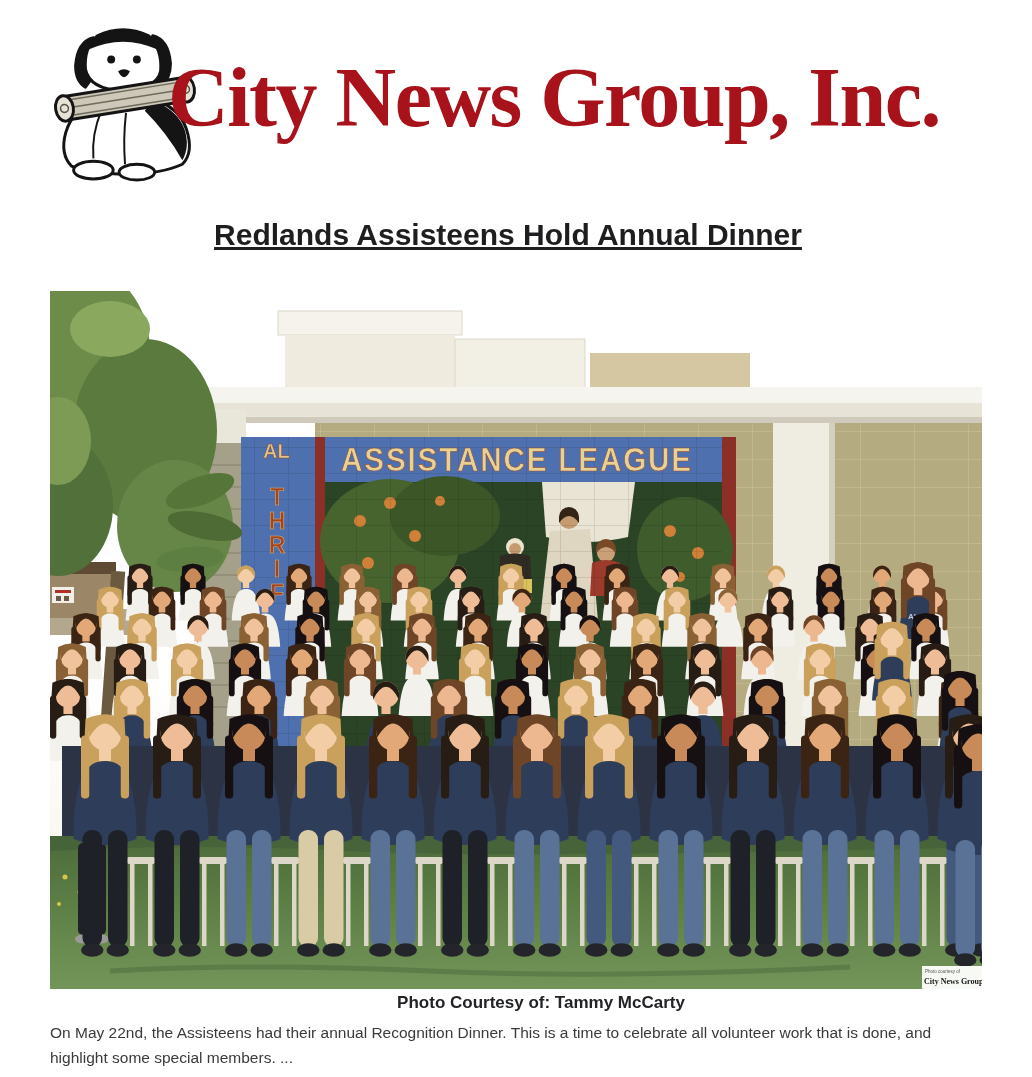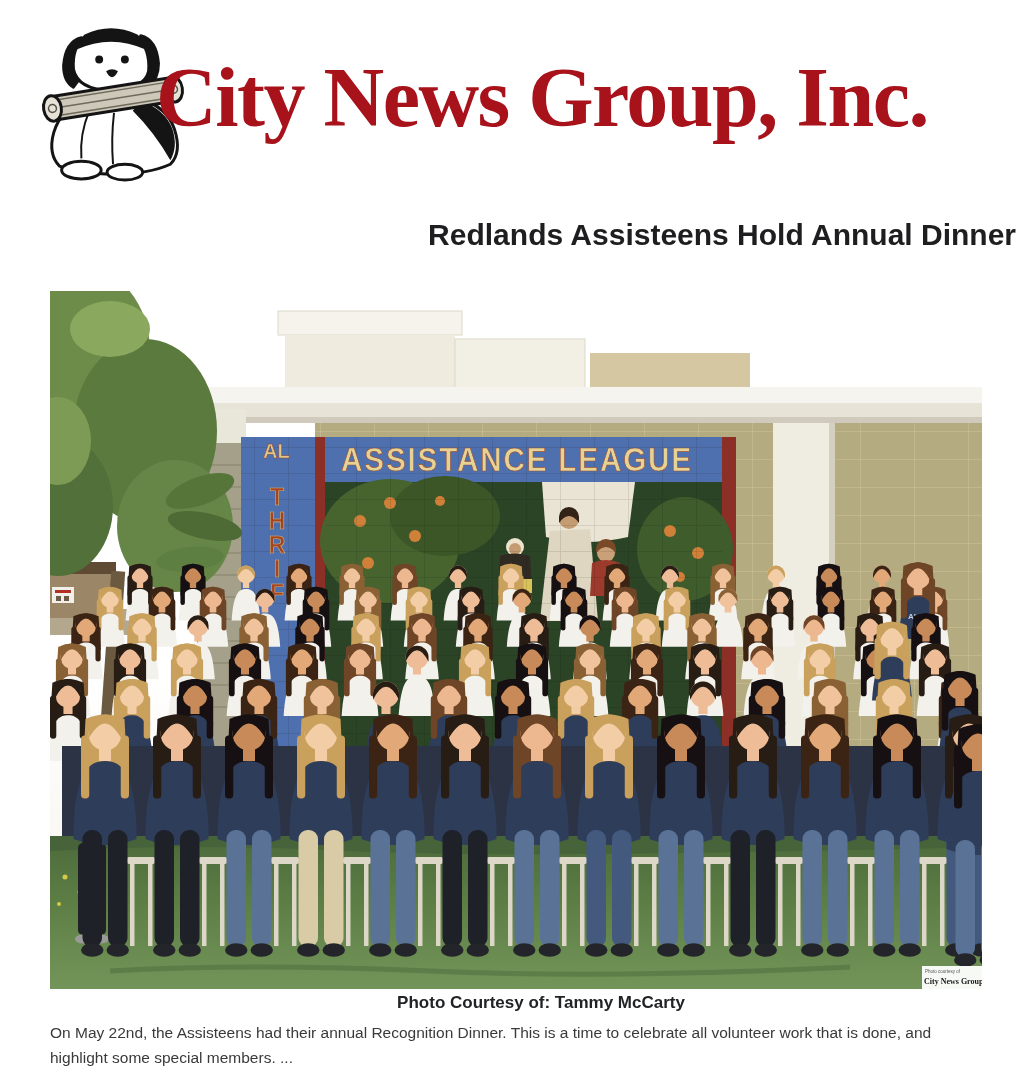--- a/index.html
+++ b/index.html
@@ -1,21 +1,21 @@
 <!DOCTYPE html>
 <html><head>
 <meta charset="utf-8">
 <style>
   html,body{margin:0;padding:0;background:#ffffff;}
   body{width:1032px;height:1077px;overflow:hidden;font-family:"Liberation Sans",sans-serif;position:relative;}
   .masthead{position:relative;height:188px;}
-  .logo-link{position:absolute;left:28px;top:12px;width:930px;height:176px;display:block;text-decoration:none;cursor:pointer;}
+  .logo-link{position:absolute;left:40px;top:12px;width:930px;height:176px;display:block;text-decoration:none;cursor:pointer;}
   .dog-svg{position:absolute;left:0;top:4px;width:172px;height:168px;}
   .brand{position:absolute;left:128px;top:44px;font-family:"Liberation Serif",serif;font-weight:bold;font-size:84px;line-height:1;color:#a8121a;letter-spacing:-1.5px;white-space:nowrap;}
-  h1.article-title{margin:30px 16px 0 0;text-align:right;font-size:30px;font-weight:bold;color:#1e1e20;letter-spacing:0;}
+  h1.article-title{margin:30px 16px 0 0;text-align:center;font-size:30px;font-weight:bold;color:#1e1e20;letter-spacing:0;text-decoration:underline;}
   figure.photo-fig{margin:39px 0 0 50px;padding:0;width:932px;height:698px;line-height:0;}
   .photo-credit{margin:4px 0 0 50px;font-size:17px;font-weight:bold;color:#222326;line-height:1.2;text-align:center;}
   .article-body{margin:7px 0 16px 50px;width:926px;font-size:15.5px;line-height:25px;color:#3a3a3c;}
   
   .w{color:#f3f1ec}
   .n{color:#2e3d5a}
   .a{--skin:#eebc96;--hair:#271d14}
   .b{--skin:#e2a878;--hair:#3c2415}
   .c{--skin:#f2cda6;--hair:#c9a05c}
   .d{--skin:#c78a58;--hair:#171013}

